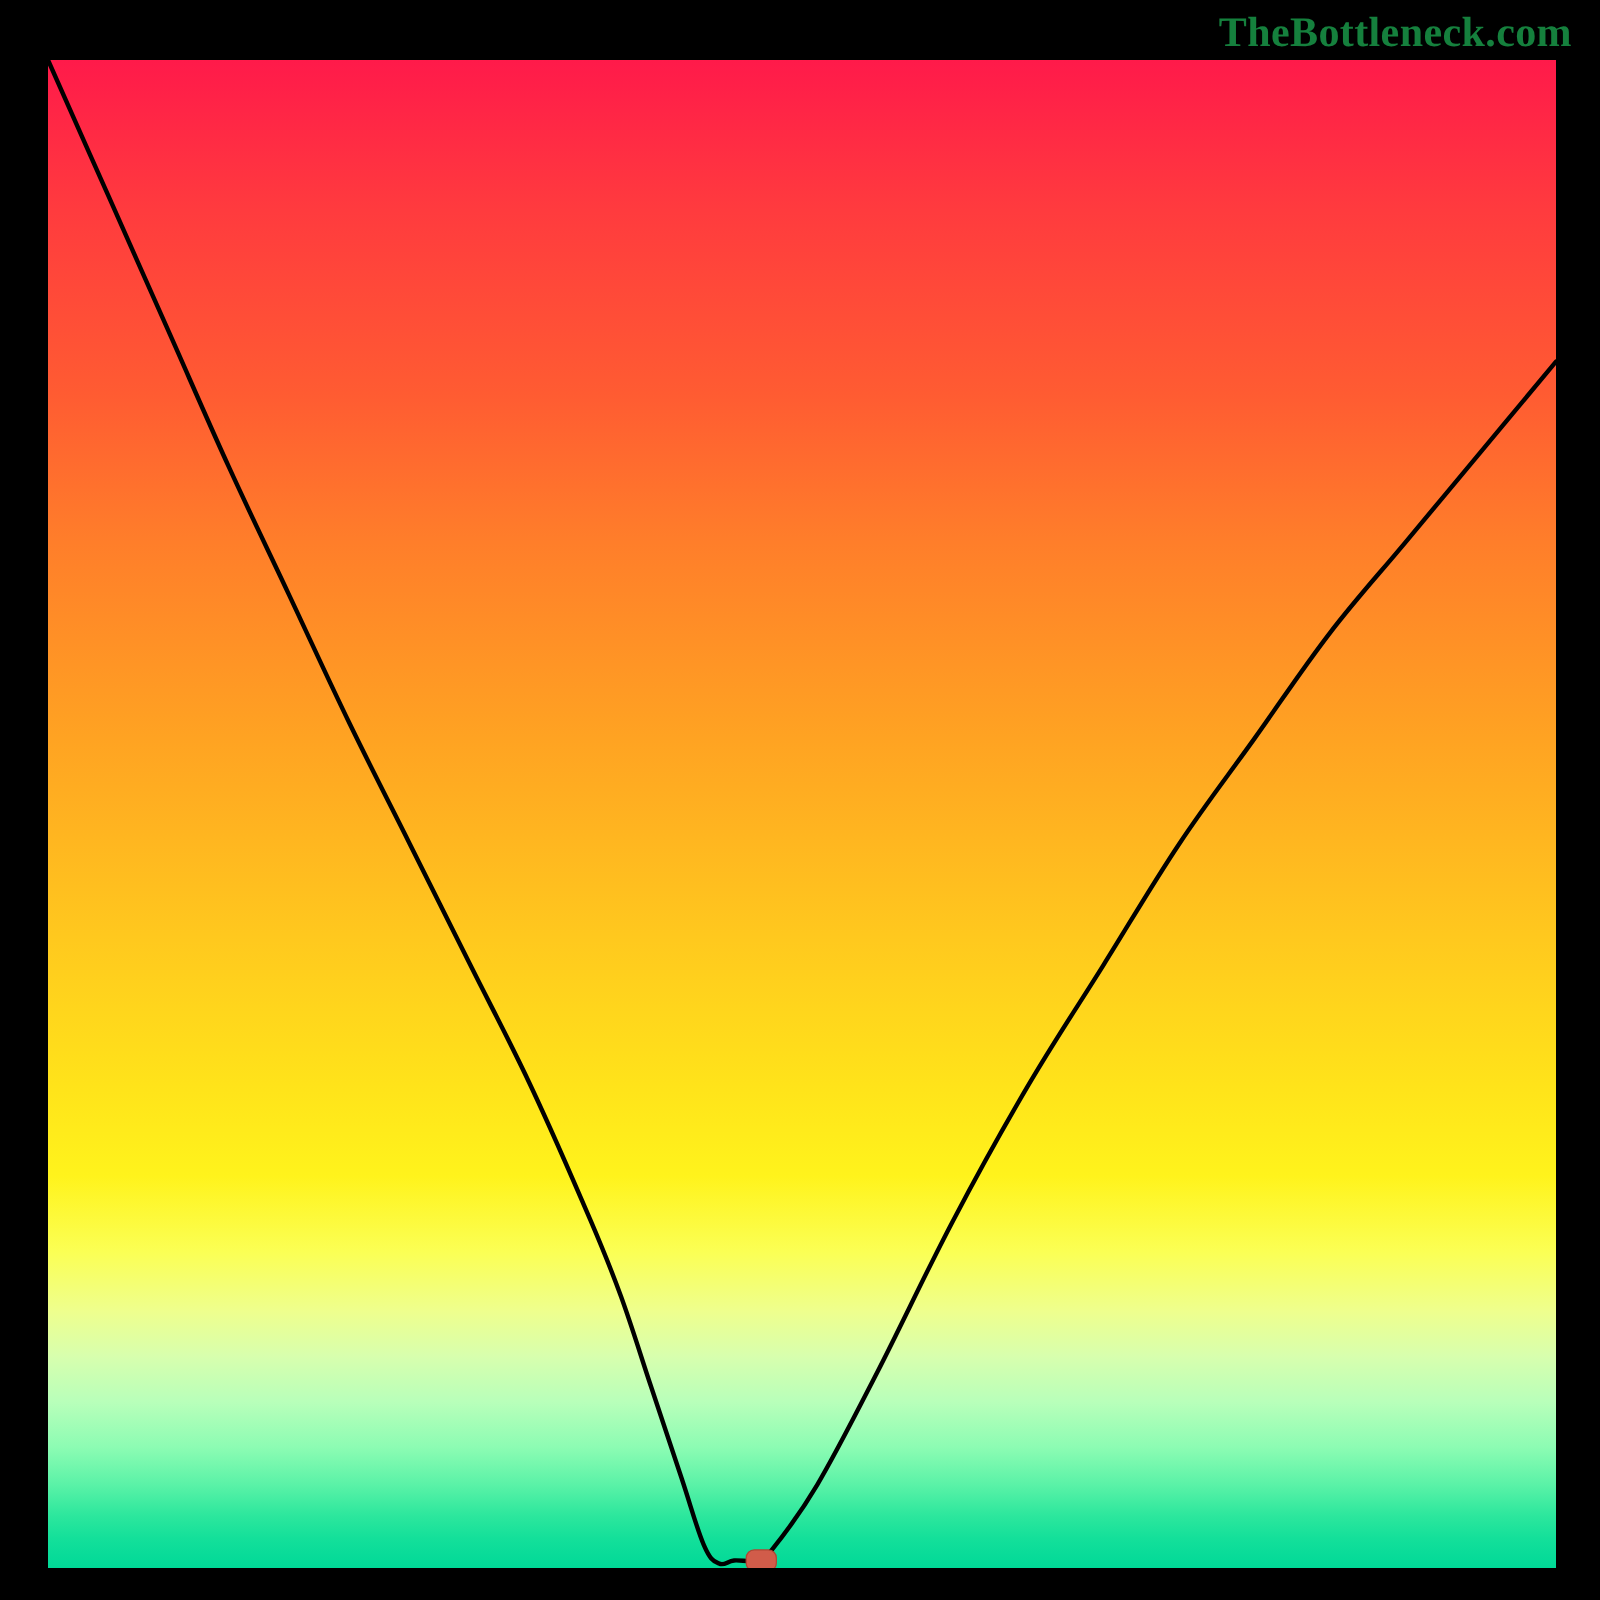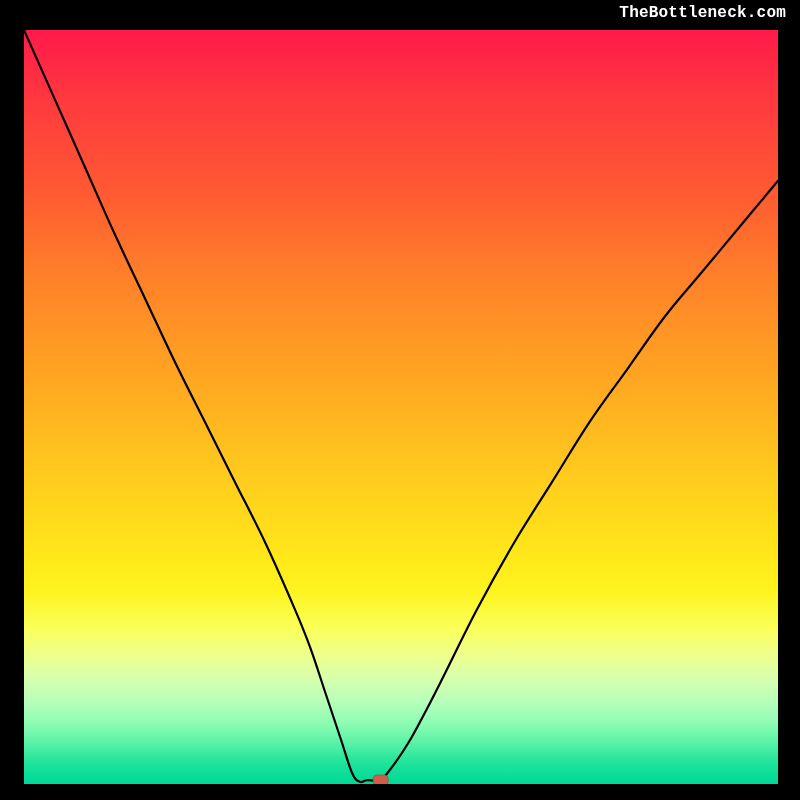--- a/index.html
+++ b/index.html
@@ -13,24 +13,24 @@
   .container {
     position: relative;
     width: 800px;
     height: 800px;
     background: #000;
   }
   .watermark {
     position: absolute;
     top: 4px;
     right: 14px;
-    font-family: Liberation Mono, monospace;
-    font-size: 16px;
+    font-family: Liberation Serif, serif;
+    font-size: 21px;
     font-weight: 600;
-    color: #ffffff;
+    color: #15803d;
     letter-spacing: 0.2px;
     z-index: 10;
   }
   .plot-area {
     position: absolute;
     left: 24px;
     top: 30px;
     width: 754px;
     height: 754px;
     background: linear-gradient(to bottom,

